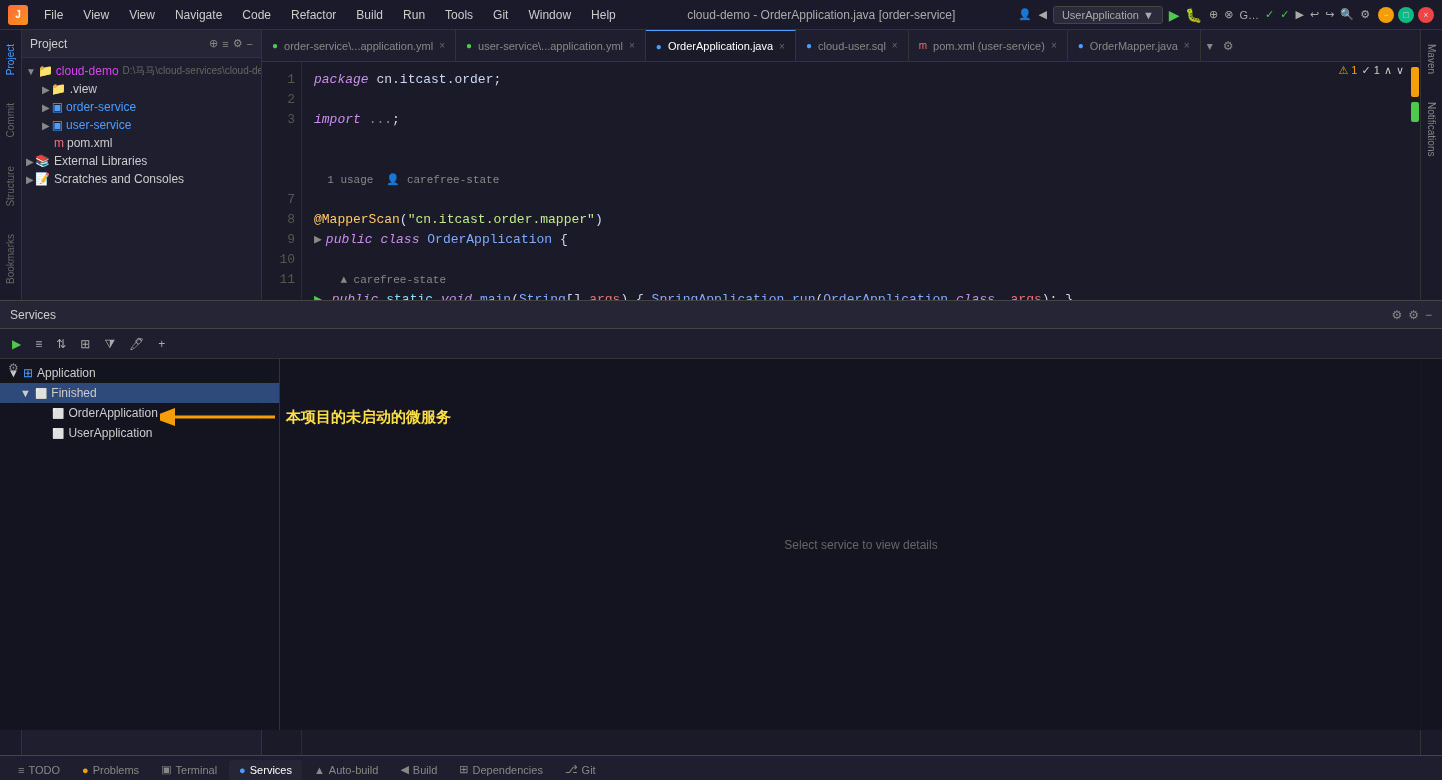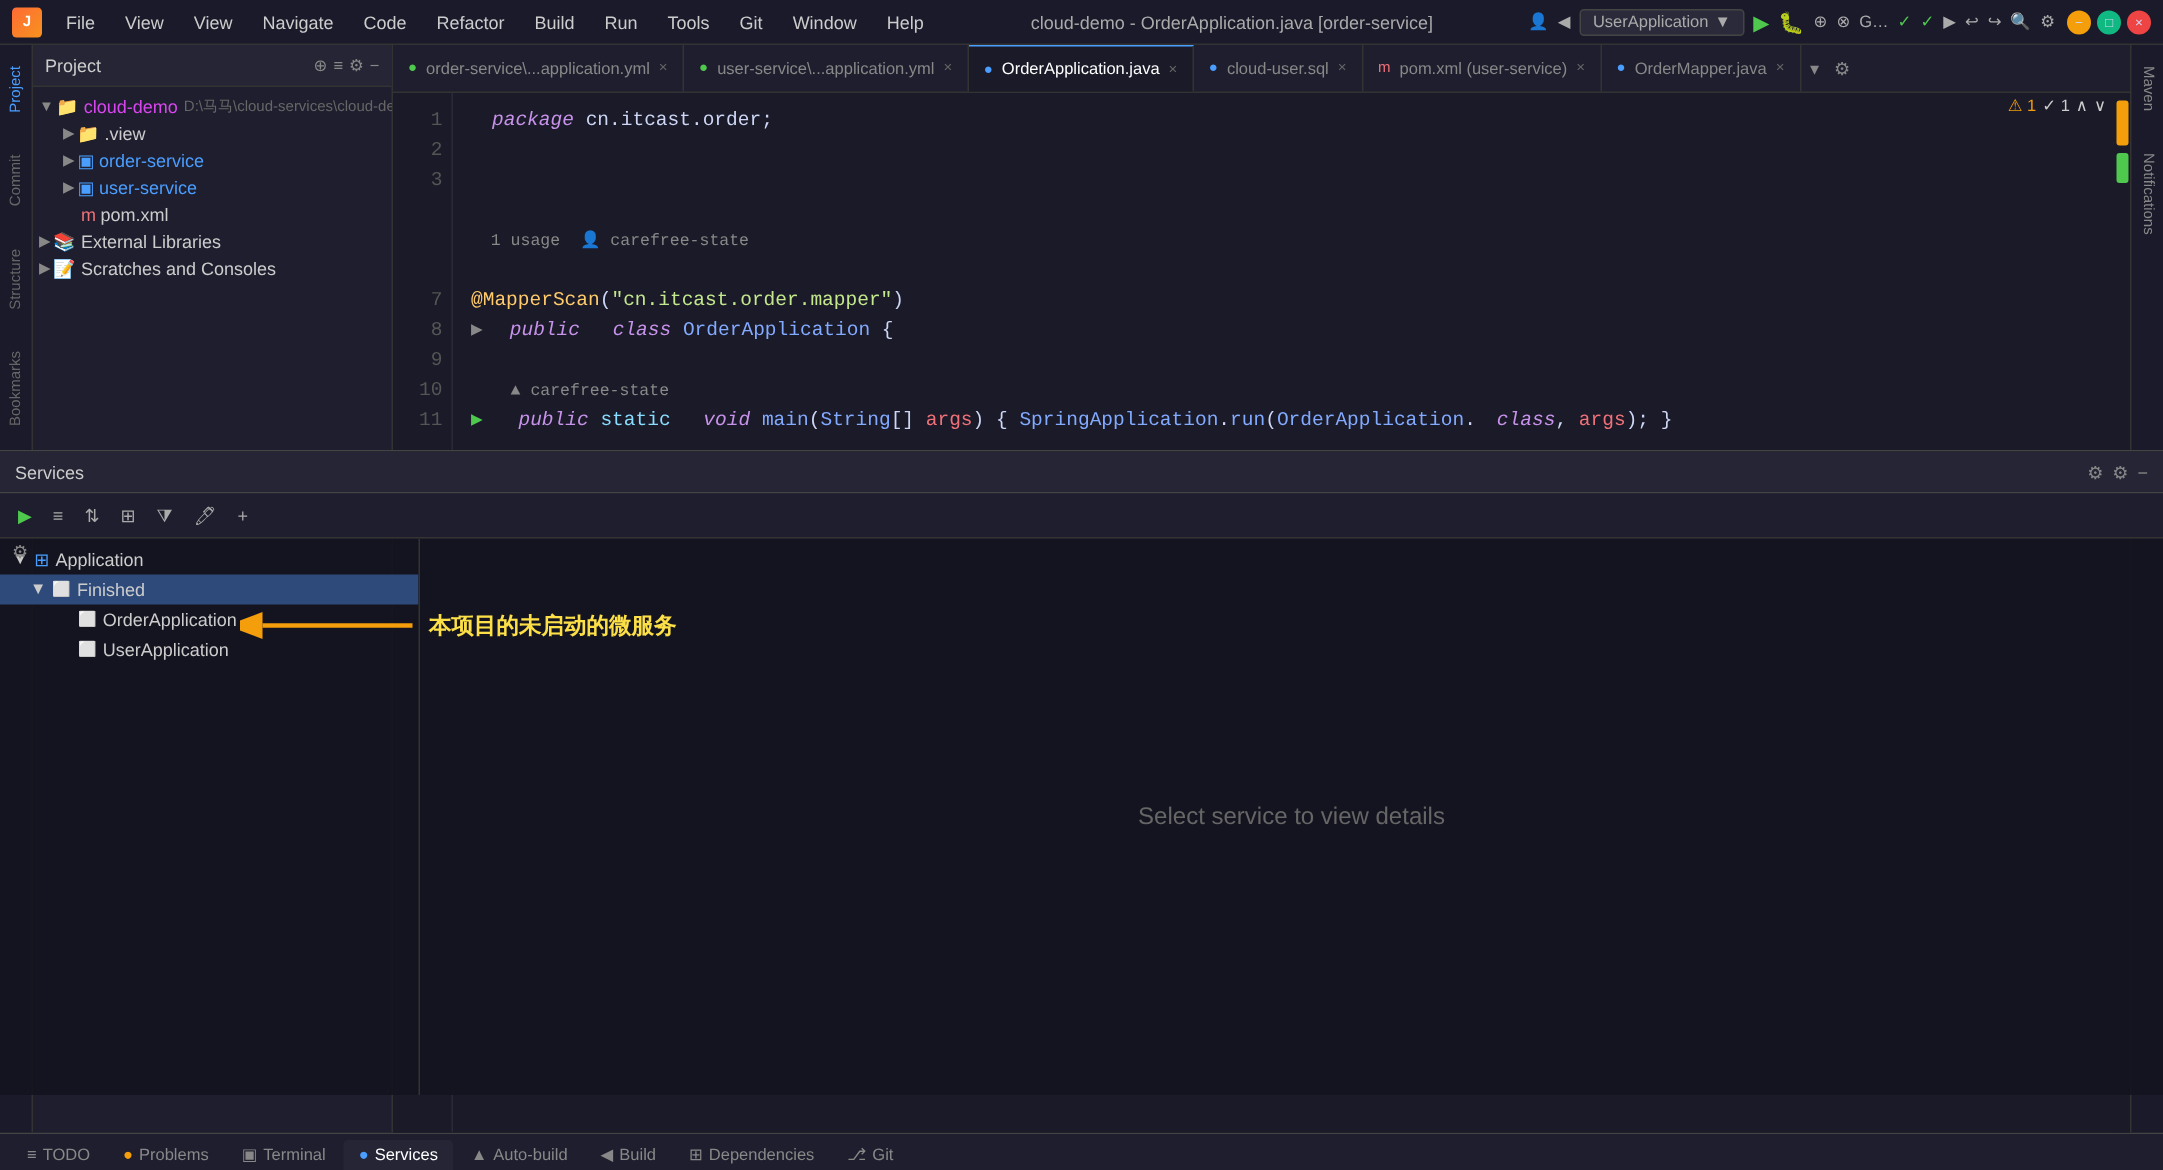--- a/index.html
+++ b/index.html
@@ -131,21 +131,21 @@
       border-right: 1px solid #2a2a3a;
       flex-shrink: 0;
     }
     #line-numbers div { height: 20px; }
     #code-lines {
       flex: 1;
       padding: 8px 12px;
       overflow: hidden;
     }
     .code-line { height: 20px; white-space: pre; }
-    .kw { color: #c792ea; font-style: italic; margin-left: 14px; }
+    .kw { color: #c792ea; font-style: italic; }
     .kw2 { color: #89ddff; }
     .str { color: #c3e88d; }
     .ann { color: #ffcb6b; }
     .cls { color: #82aaff; }
     .method { color: #82aaff; }
     .param { color: #f07178; }
     .pkg { color: #cdd6f4; }
     .dim { color: #888; }
     .usage-hint { color: #888; font-size: 11px; }
 
@@ -199,21 +199,21 @@
       color: #ccc;
     }
     .svc-tree-item.selected { background: #2d4a7a; }
     .svc-tree-item .svc-icon { margin-right: 4px; font-size: 11px; }
     #services-detail {
       flex: 1;
       display: flex;
       align-items: center;
       justify-content: center;
       color: #666;
-      font-size: 16px;
+      font-size: 12px;
     }
 
     
     #bottom-tabs {
       height: 28px;
       background: #1e1e2e;
       display: flex;
       align-items: center;
       padding: 0 8px;
       gap: 2px;
@@ -390,20 +390,21 @@
           <div>8</div>
           <div>9</div>
           <div>10</div>
           <div>11</div>
           <div></div>
           <div>13</div>
         </div>
         <div id="code-lines">
           <div class="code-line"><span class="kw">package</span> <span class="pkg">cn.itcast.order</span>;</div>
           <div class="code-line">&nbsp;</div>
+          <div class="code-line"><span class="kw">import</span> <span class="dim">...</span>;</div>
           <div class="code-line">&nbsp;</div>
           <div class="code-line">&nbsp;</div>
           <div class="code-line"><span class="usage-hint">  1 usage  👤 carefree-state</span></div>
           <div class="code-line">&nbsp;</div>
           <div class="code-line"><span class="ann">@MapperScan</span>(<span class="str">"cn.itcast.order.mapper"</span>)</div>
           <div class="code-line"><span style="color:#888;margin-right:4px;">▶</span><span class="kw">public</span> <span class="kw">class</span> <span class="cls">OrderApplication</span> {</div>
           <div class="code-line">&nbsp;</div>
           <div class="code-line"><span class="usage-hint">    ▲ carefree-state</span></div>
           <div class="code-line"><span style="color:#4ec94e;margin-right:2px;">▶</span> <span class="kw">public</span> <span class="kw2">static</span> <span class="kw">void</span> <span class="method">main</span>(<span class="cls">String</span>[] <span class="param">args</span>) { <span class="cls">SpringApplication</span>.<span class="method">run</span>(<span class="cls">OrderApplication</span>.<span class="kw">class</span>, <span class="param">args</span>); }</div>
         </div>

